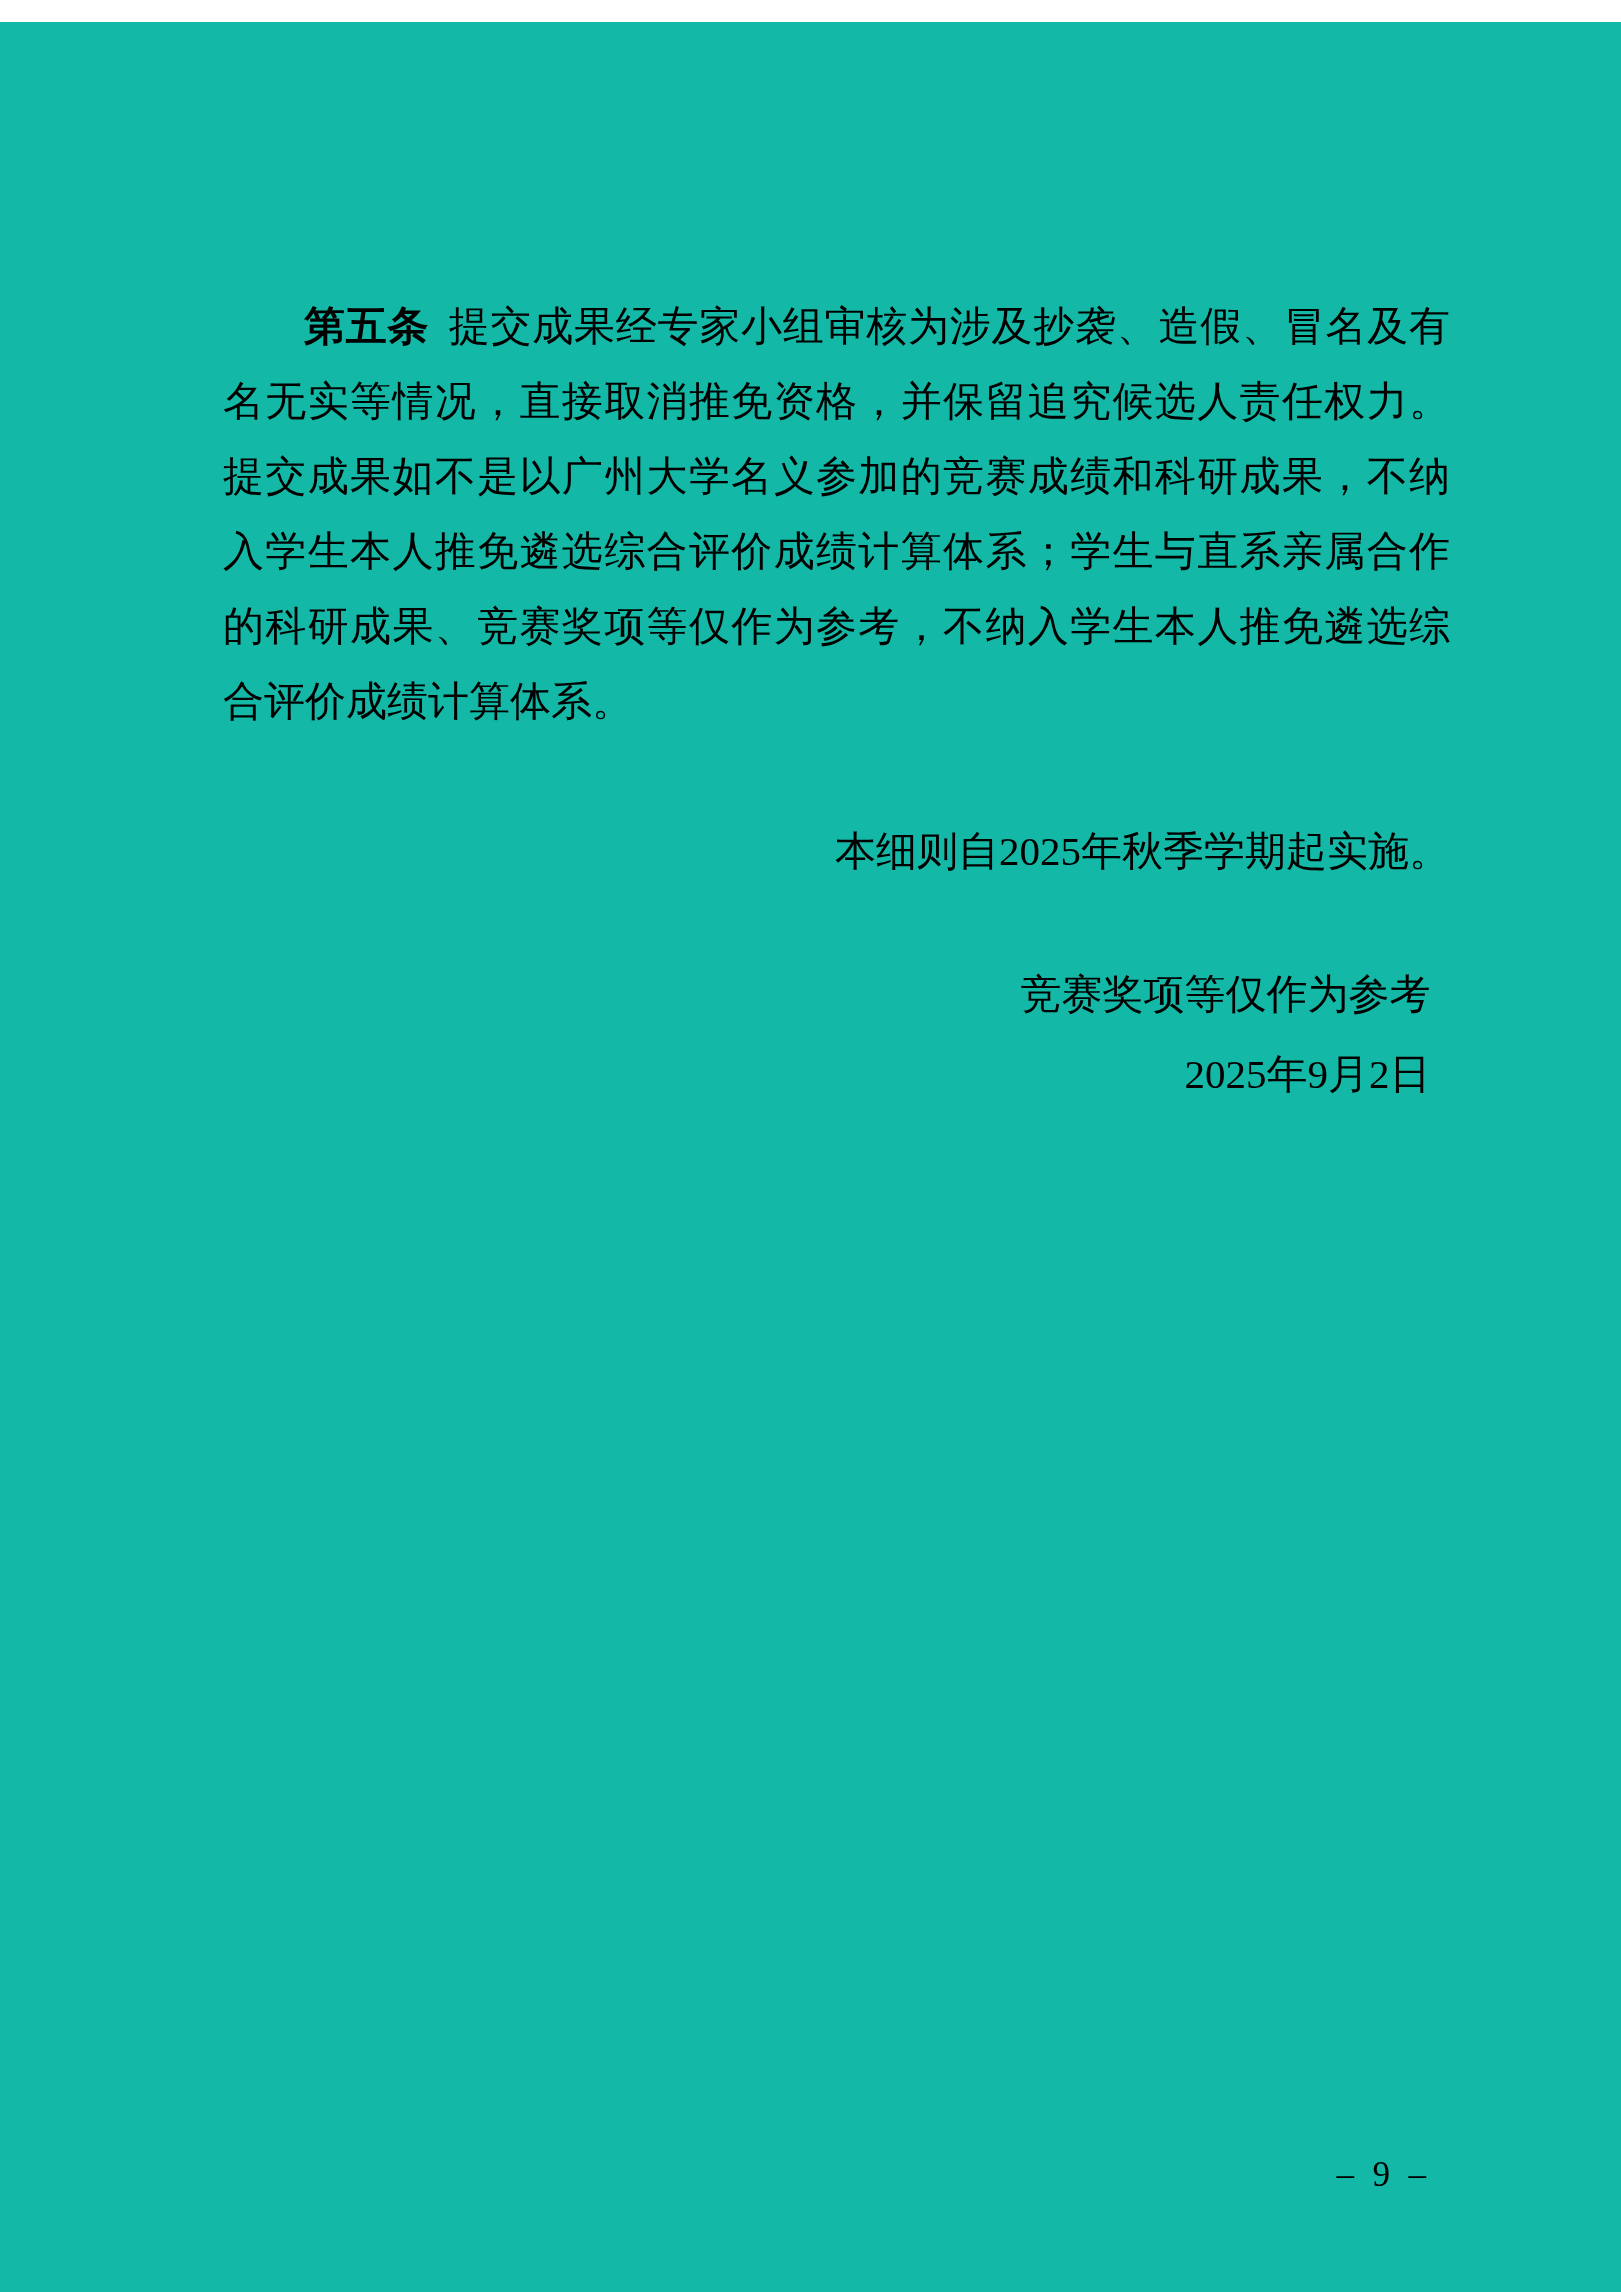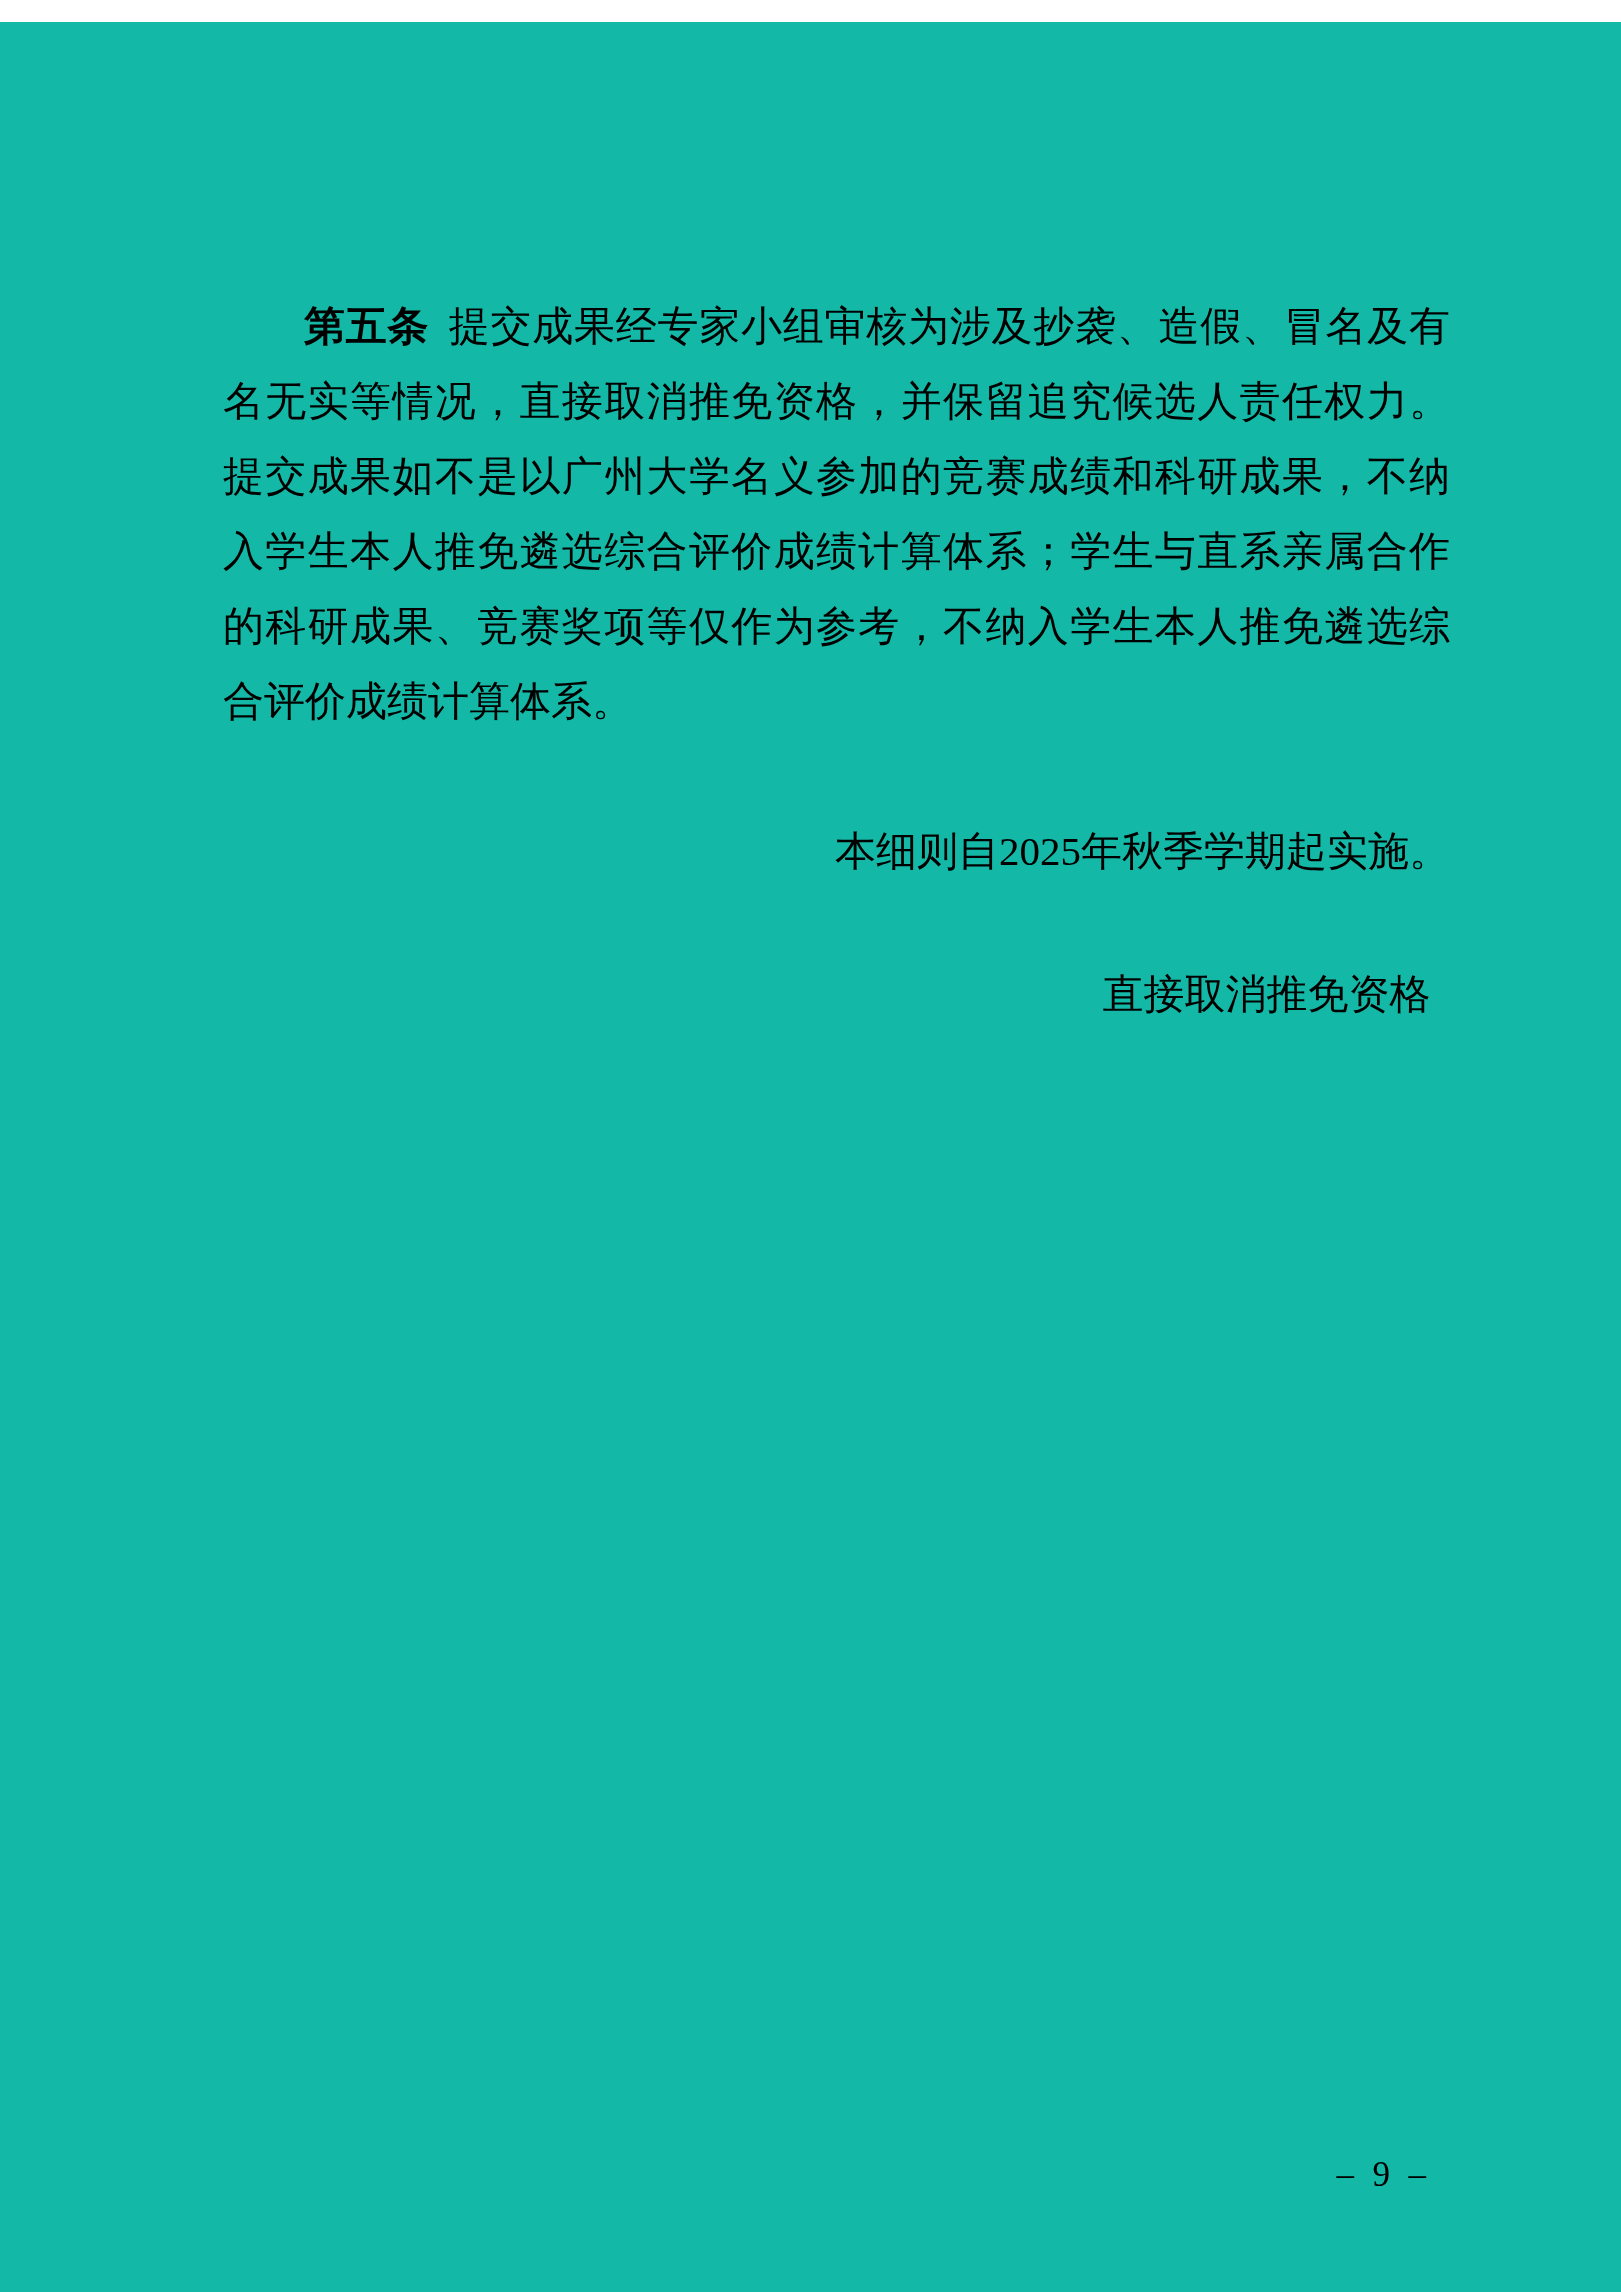--- a/index.html
+++ b/index.html
@@ -57,20 +57,21 @@
 <body>
 
 <div class="page">
   <div class="content">
 
     <p class="para"><span class="term">第五条</span><span>提交成果经专家小组审核为涉及抄袭、造假、冒名及有名无实等情况，直接取消推免资格，并保留追究候选人责任权力。提交成果如不是以广州大学名义参加的竞赛成绩和科研成果，不纳入学生本人推免遴选综合评价成绩计算体系；学生与直系亲属合作的科研成果、竞赛奖项等仅作为参考，不纳入学生本人推免遴选综合评价成绩计算体系。</span></p>
 
     <p class="para implement">本细则自2025年秋季学期起实施。</p>
 
     <div class="signature">
-      <div>直接取消推免资格</div>
+      <div>竞赛奖项等仅作为参考</div>
+      <div>2025年9月2日</div>
     </div>
 
   </div>
 
   <div class="footer">– 9 –</div>
 </div>
 
 
 </body></html>

